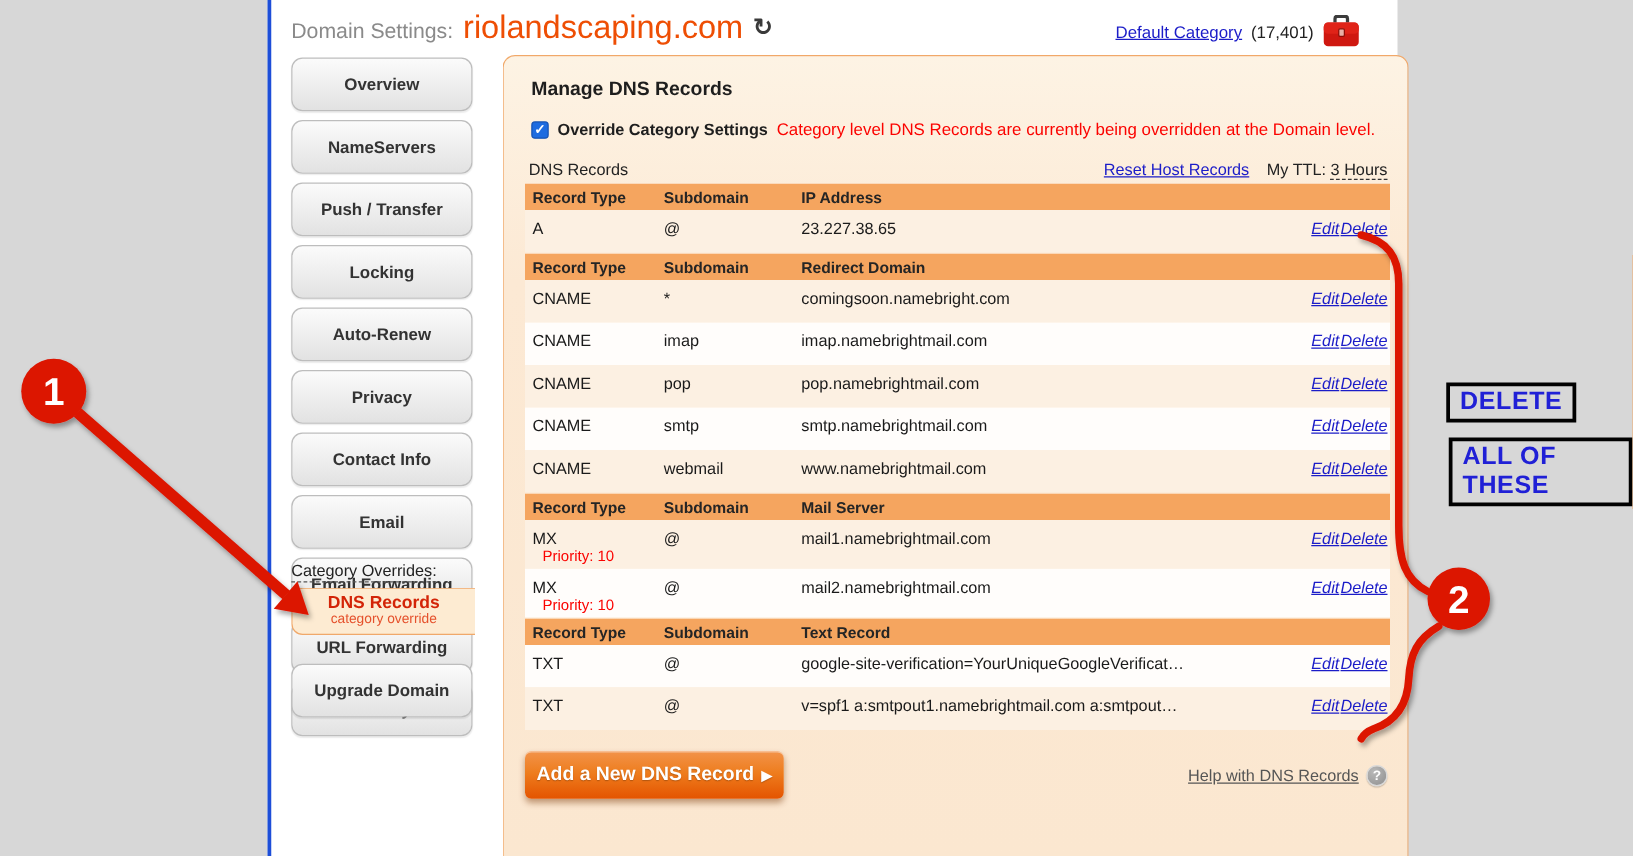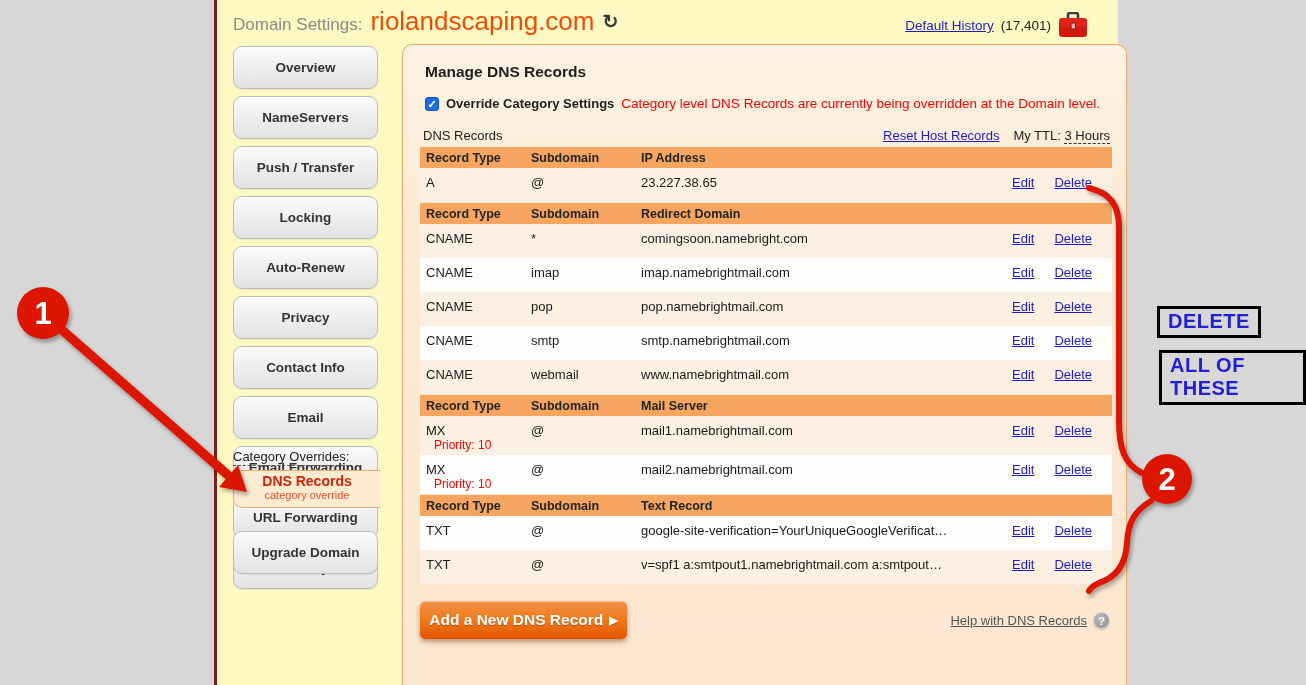--- a/index.html
+++ b/index.html
@@ -1,20 +1,20 @@
 <!DOCTYPE html>
 <html><head>
 <meta charset="utf-8">
 <style>
   * { margin:0; padding:0; box-sizing:border-box; }
   html,body { width:1306px; height:685px; overflow:hidden; }
   body { background:#d7d7d7; font-family:"Liberation Sans", sans-serif; position:relative; }
 
   .page { position:absolute; left:214px; top:0; width:904px; height:685px;
-          background:#fef9c3; border-left:3px solid #7f1d1d; }
+          background:#ffffff; border-left:3px solid #1d4ed8; }
 
   
   .top-header { position:absolute; left:16px; top:6px; display:flex; align-items:baseline; gap:8px; }
   .settings-label { font-size:17px; color:#8a8a8a; }
   .domain-name { font-size:26px; color:#ee4e04; }
   .refresh-icon { font-size:19px; color:#3a3a3a; font-weight:bold; position:relative; top:-2px; cursor:pointer; }
   .header-right { position:absolute; right:30px; top:12px; display:flex; align-items:center; gap:7px; }
   .cat-link { font-size:13.5px; color:#1b1cc8; text-decoration:underline; cursor:pointer; }
   .cat-count { font-size:13.5px; color:#222; }
   .briefcase { width:30px; height:27px; position:relative; top:0; }
@@ -60,21 +60,21 @@
   .tr.head .cell { font-size:12.5px; font-weight:bold; color:#252525; }
   .tr.data { min-height:34px; }
   .tr.data.tall { min-height:39px; }
   .tr.data.odd  { background:#fcf0e2; }
   .tr.data.even { background:#fffdfb; }
   .cell { font-size:13px; color:#1a1a1a; padding-top:7px; }
   .tr.head .cell { padding-top:0; }
   .c-type { width:111px; padding-left:6px; }
   .c-sub  { width:110px; }
   .c-val  { flex:1; }
-  .c-act  { width:100px; display:flex; justify-content:flex-start; gap:20px; padding-right:2px; }
+  .c-act  { width:100px; display:flex; justify-content:flex-end; gap:1px; padding-right:2px;font-style:italic; }
   .priority { font-size:12px; color:#fb0300; padding-left:8px; line-height:15px; }
   .row-link { font-size:13px; color:#1b1cc8; text-decoration:underline; cursor:pointer; }
 
   
   .panel-footer { display:flex; justify-content:space-between; margin-top:17px; }
   .add-btn { width:207px; height:38px; border:none; border-radius:5px; cursor:pointer;
              background:linear-gradient(#f2934a 0%, #ee7d1e 45%, #e45400 100%);
              box-shadow:0 3px 5px rgba(120,50,0,0.45), inset 0 1px 0 rgba(255,255,255,0.45);
              color:#fff; font-weight:bold; font-size:15.5px; font-family:"Liberation Sans",sans-serif;
              text-shadow:0 1px 1px rgba(0,0,0,0.25); display:flex; align-items:center; justify-content:center; gap:6px; }
@@ -96,21 +96,21 @@
 <body>
 
 <div class="page">
 
   <div class="top-header">
     <span class="settings-label">Domain Settings:</span>
     <span class="domain-name">riolandscaping.com</span>
     <span class="refresh-icon">↻</span>
   </div>
   <div class="header-right">
-    <a class="cat-link">Default History</a>
+    <a class="cat-link">Default Category</a>
     <span class="cat-count">(17,401)</span>
     <svg class="briefcase" viewBox="0 0 30 27">
       <path d="M10 6 L10 3 Q10 1 12 1 L18 1 Q20 1 20 3 L20 6" fill="none" stroke="#3c3c3c" stroke-width="2.6"></path>
       <rect x="1" y="6" width="28" height="19" rx="3.5" fill="#cf1810"></rect>
       <rect x="1" y="6" width="28" height="9" rx="3.5" fill="#e02318"></rect>
       <rect x="13" y="11" width="4.5" height="6" rx="1" fill="#e9b0a6" stroke="#8e0d06" stroke-width="1"></rect>
     </svg>
   </div>
 
   <div class="sidebar" id="sidebar-items">

